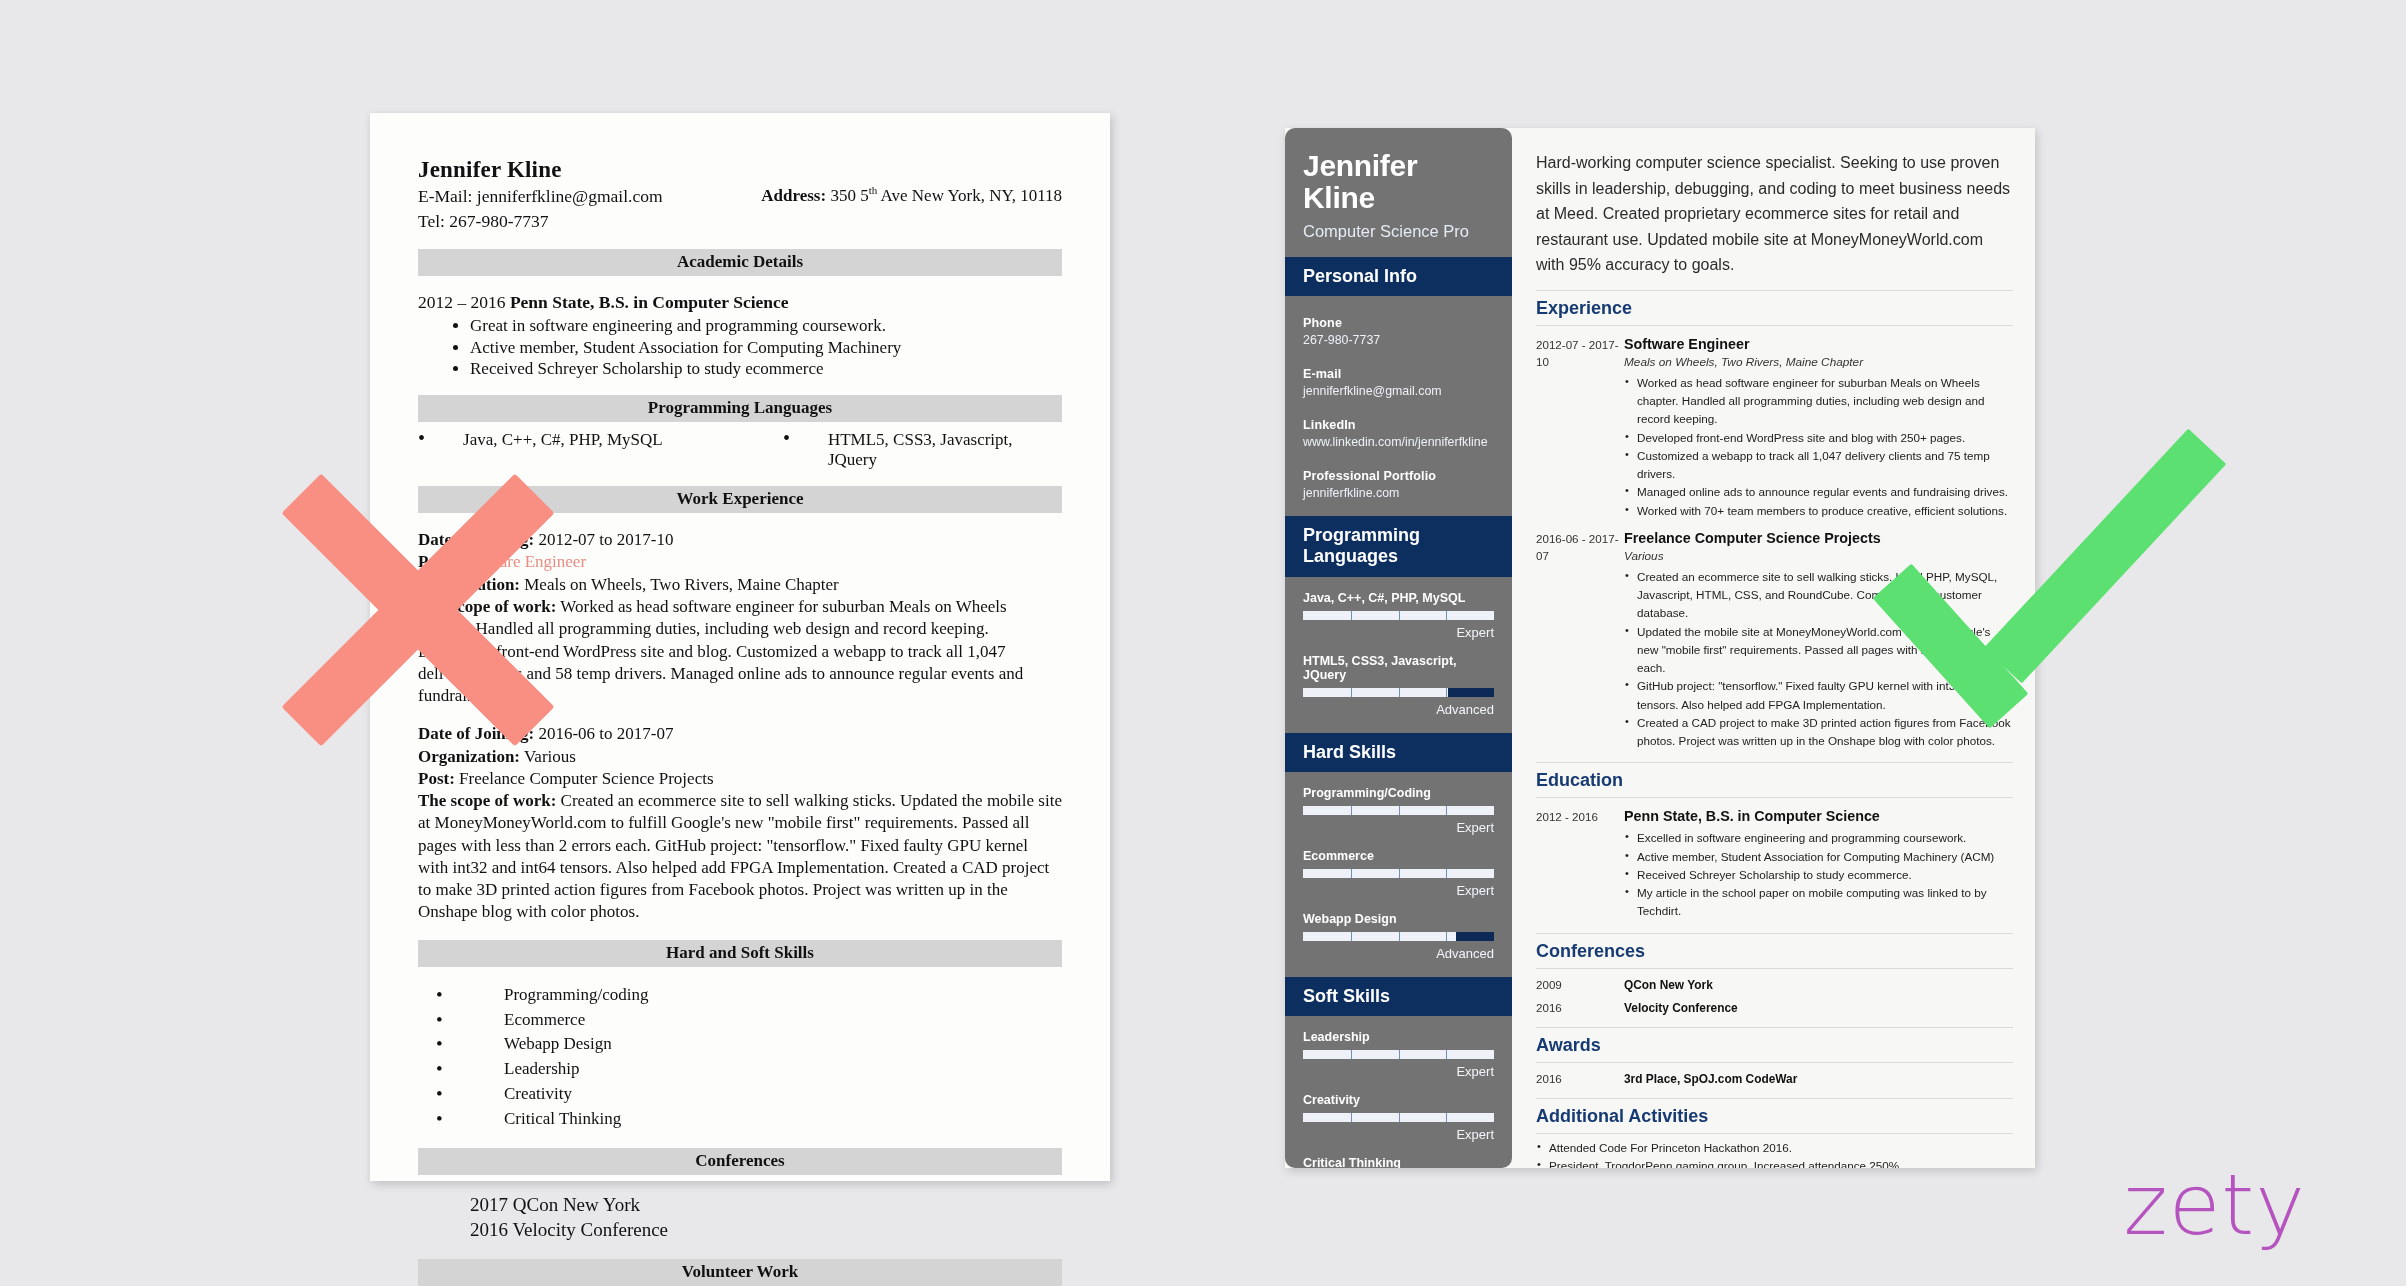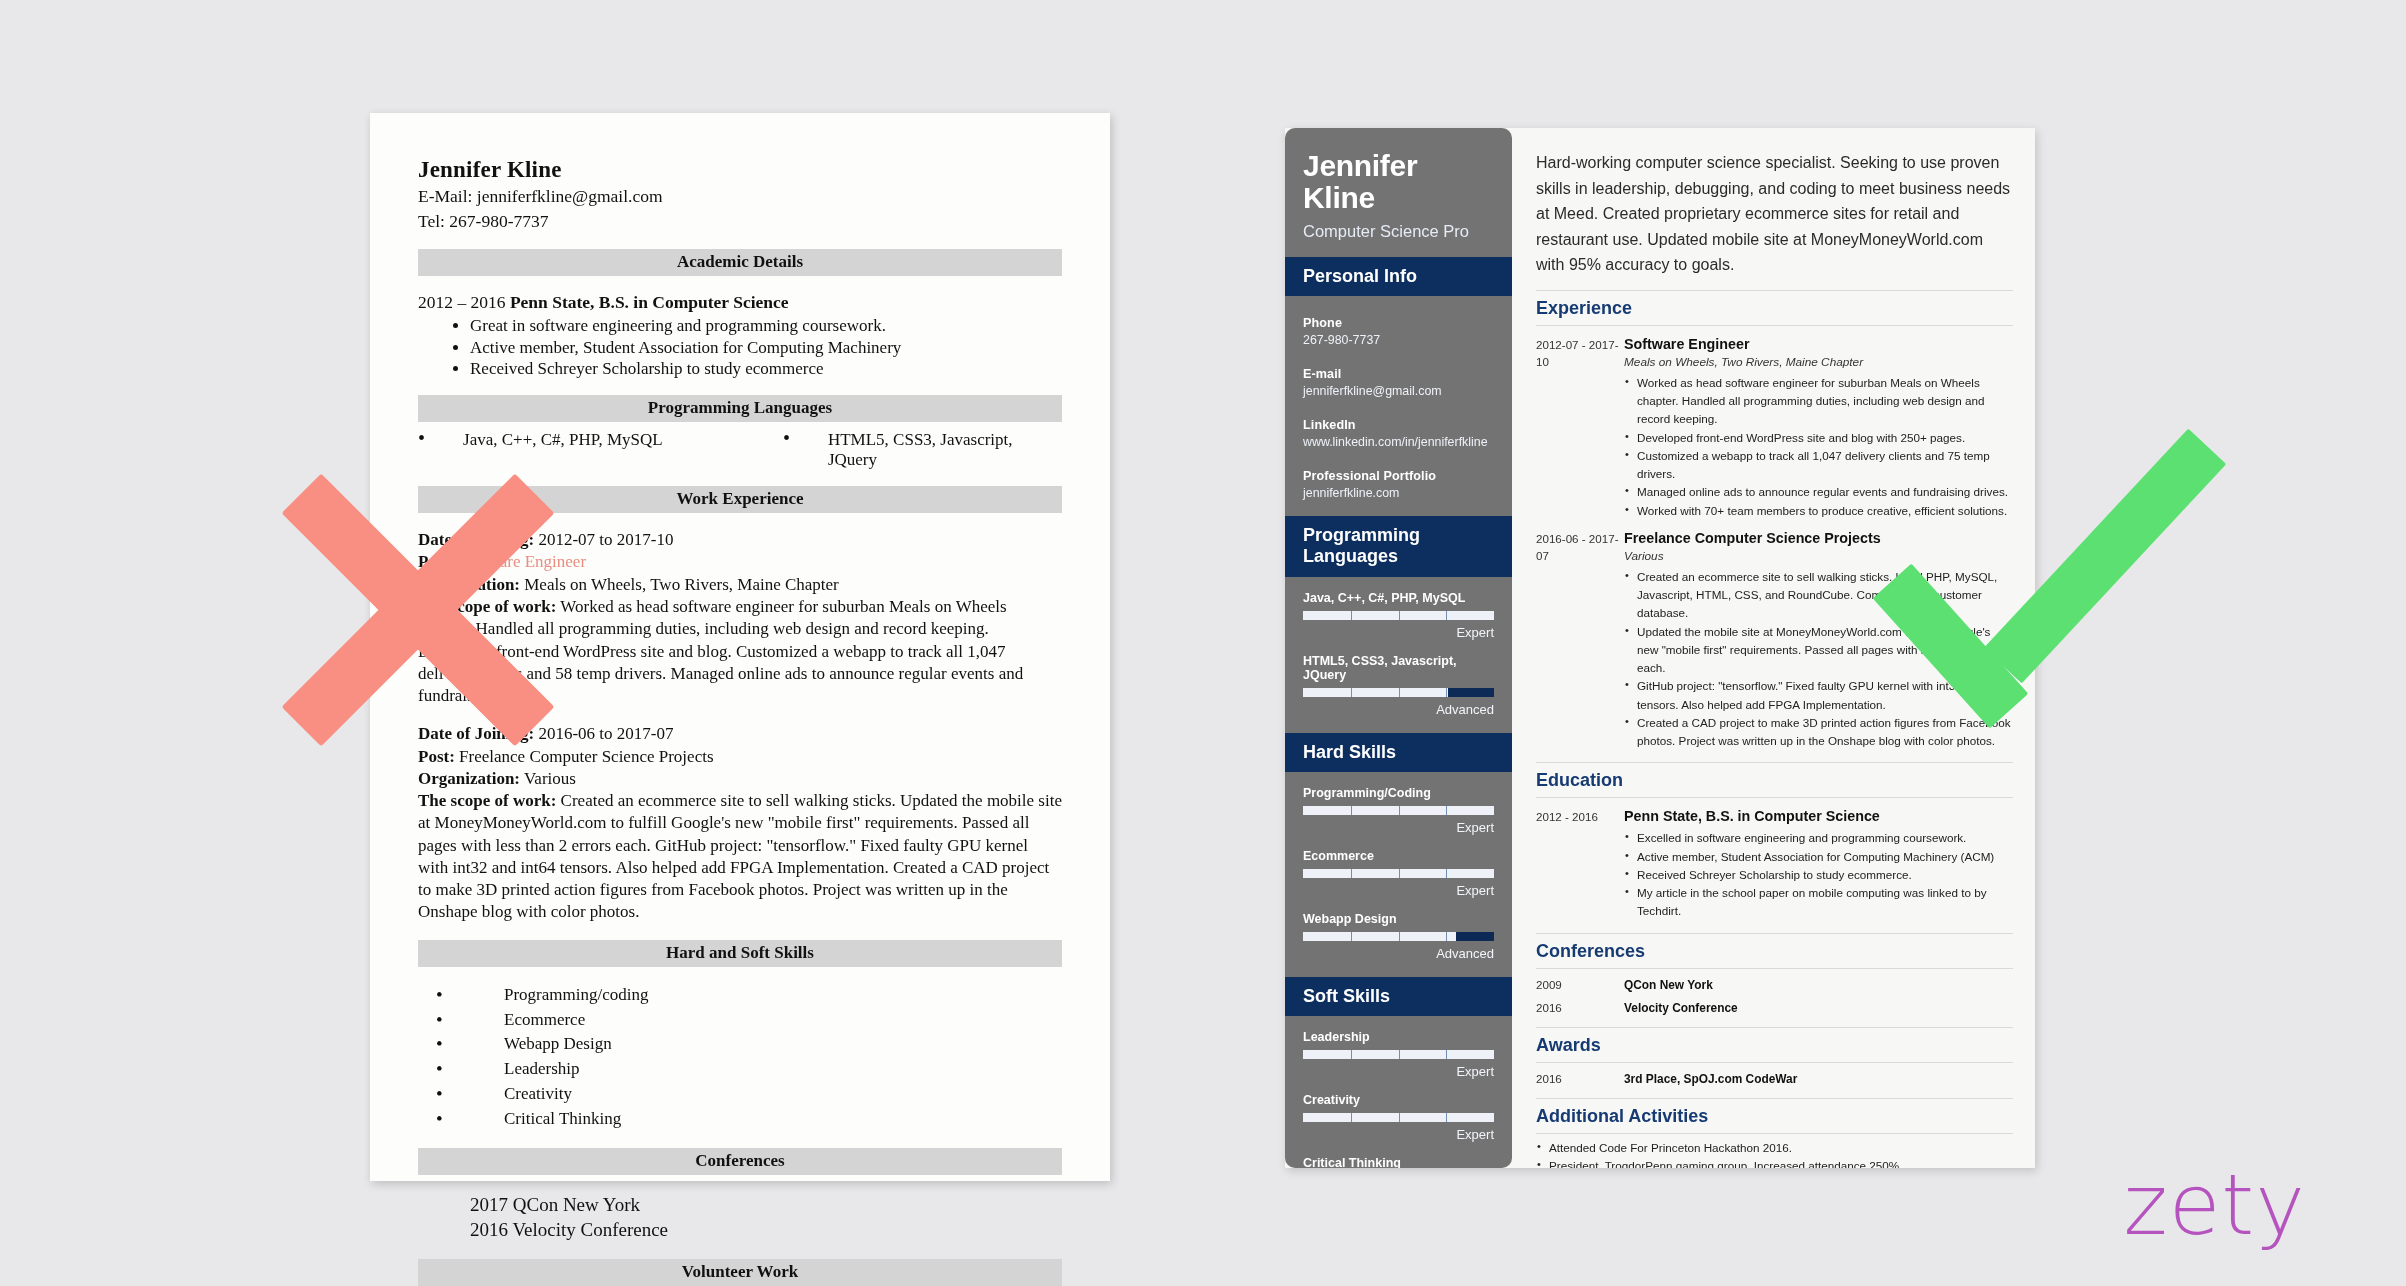--- a/index.html
+++ b/index.html
@@ -150,20 +150,24 @@
 
 <div class="stage">
 
   <div class="bad-doc">
     <div class="bad-head-row">
       <div>
         <div class="bad-name">Jennifer Kline</div>
         <div class="bad-contact">E-Mail: jenniferfkline@gmail.com</div>
         <div class="bad-contact">Tel: 267-980-7737</div>
       </div>
+      <div class="bad-addr">
+        <b>Address:</b>
+        <span>350 5</span><sup>th</sup><span> Ave New York, NY, 10118</span>
+      </div>
     </div>
 
     <div class="bad-bar">Academic Details</div>
 
     <div class="bad-edu-line">
       <span>2012 – 2016 </span><b>Penn State, B.S. in Computer Science</b>
     </div>
     <ul class="bad-ul">
       <li>Great in software engineering and programming coursework.</li>
       <li>Active member, Student Association for Computing Machinery</li>
@@ -186,22 +190,22 @@
 
     <div class="work-blk">
       <div><b>Date of Joining:</b><span> 2012-07 to 2017-10</span></div>
       <div><b>Post:</b><span class="fade"> Software Engineer</span></div>
       <div><b>Organization:</b><span> Meals on Wheels, Two Rivers, Maine Chapter</span></div>
       <div class="work-para"><b>The scope of work:</b><span> Worked as head software engineer for suburban Meals on Wheels chapter. Handled all programming duties, including web design and record keeping. Developed front-end WordPress site and blog. Customized a webapp to track all 1,047 delivery clients and 58 temp drivers. Managed online ads to announce regular events and fundraising drives.</span></div>
     </div>
 
     <div class="work-blk">
       <div><b>Date of Joining:</b><span> 2016-06 to 2017-07</span></div>
+      <div><b>Organization:</b><span> Various</span></div>
       <div><b>Post:</b><span> Freelance Computer Science Projects</span></div>
-      <div><b>Organization:</b><span> Various</span></div>
       <div class="work-para"><b>The scope of work:</b><span> Created an ecommerce site to sell walking sticks. Updated the mobile site at MoneyMoneyWorld.com to fulfill Google's new "mobile first" requirements. Passed all pages with less than 2 errors each. GitHub project: "tensorflow." Fixed faulty GPU kernel with int32 and int64 tensors. Also helped add FPGA Implementation. Created a CAD project to make 3D printed action figures from Facebook photos. Project was written up in the Onshape blog with color photos.</span></div>
     </div>
 
     <div class="bad-bar">Hard and Soft Skills</div>
     <ul class="skills-list">
       <li>
           <span class="dot">•</span>
           <span>Programming/coding</span>
         </li>
       <li>

